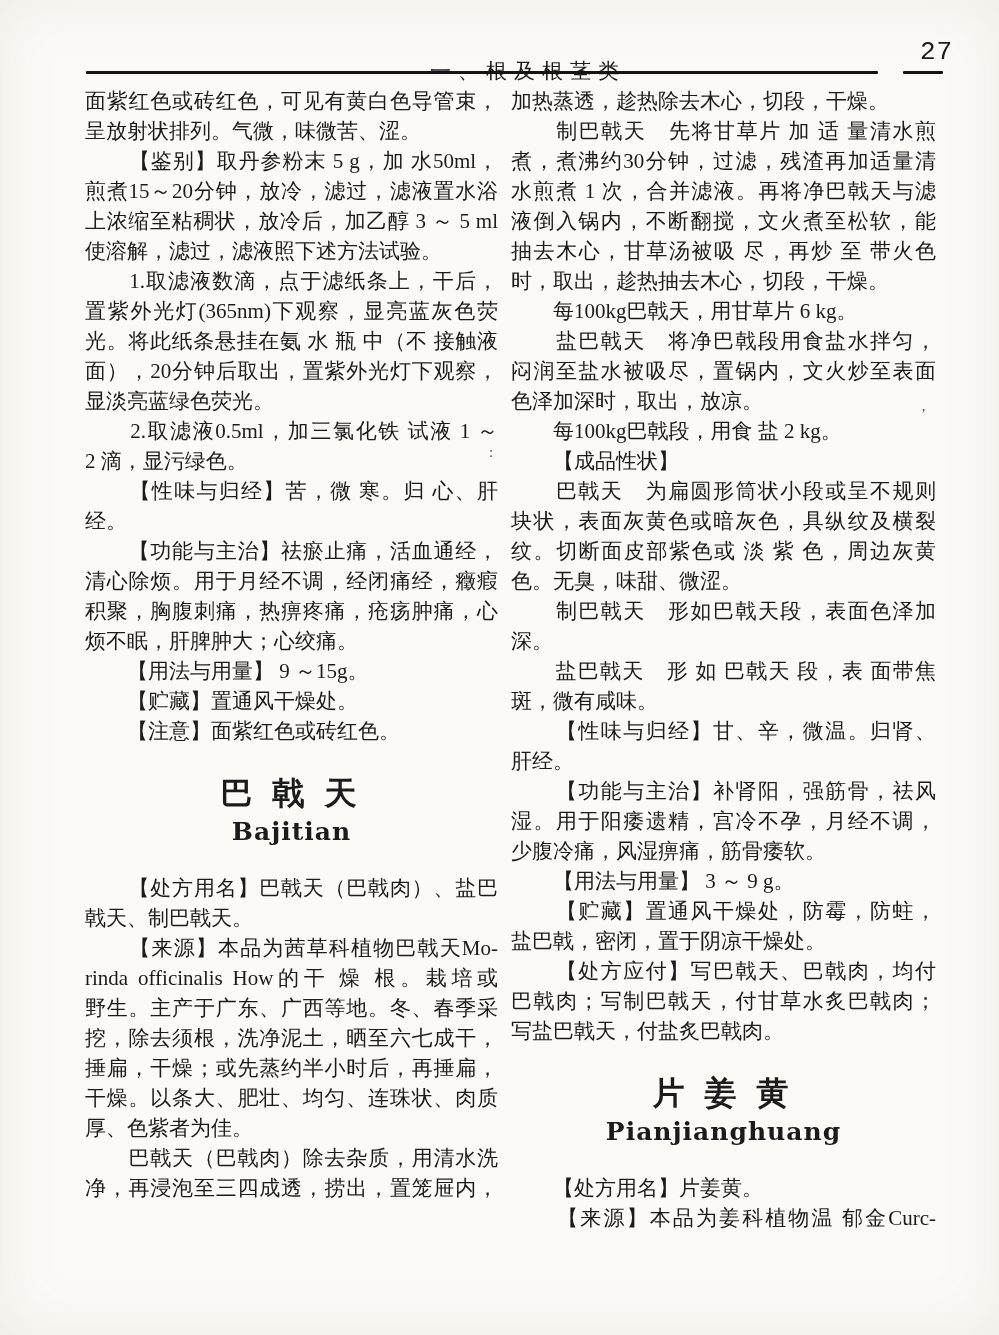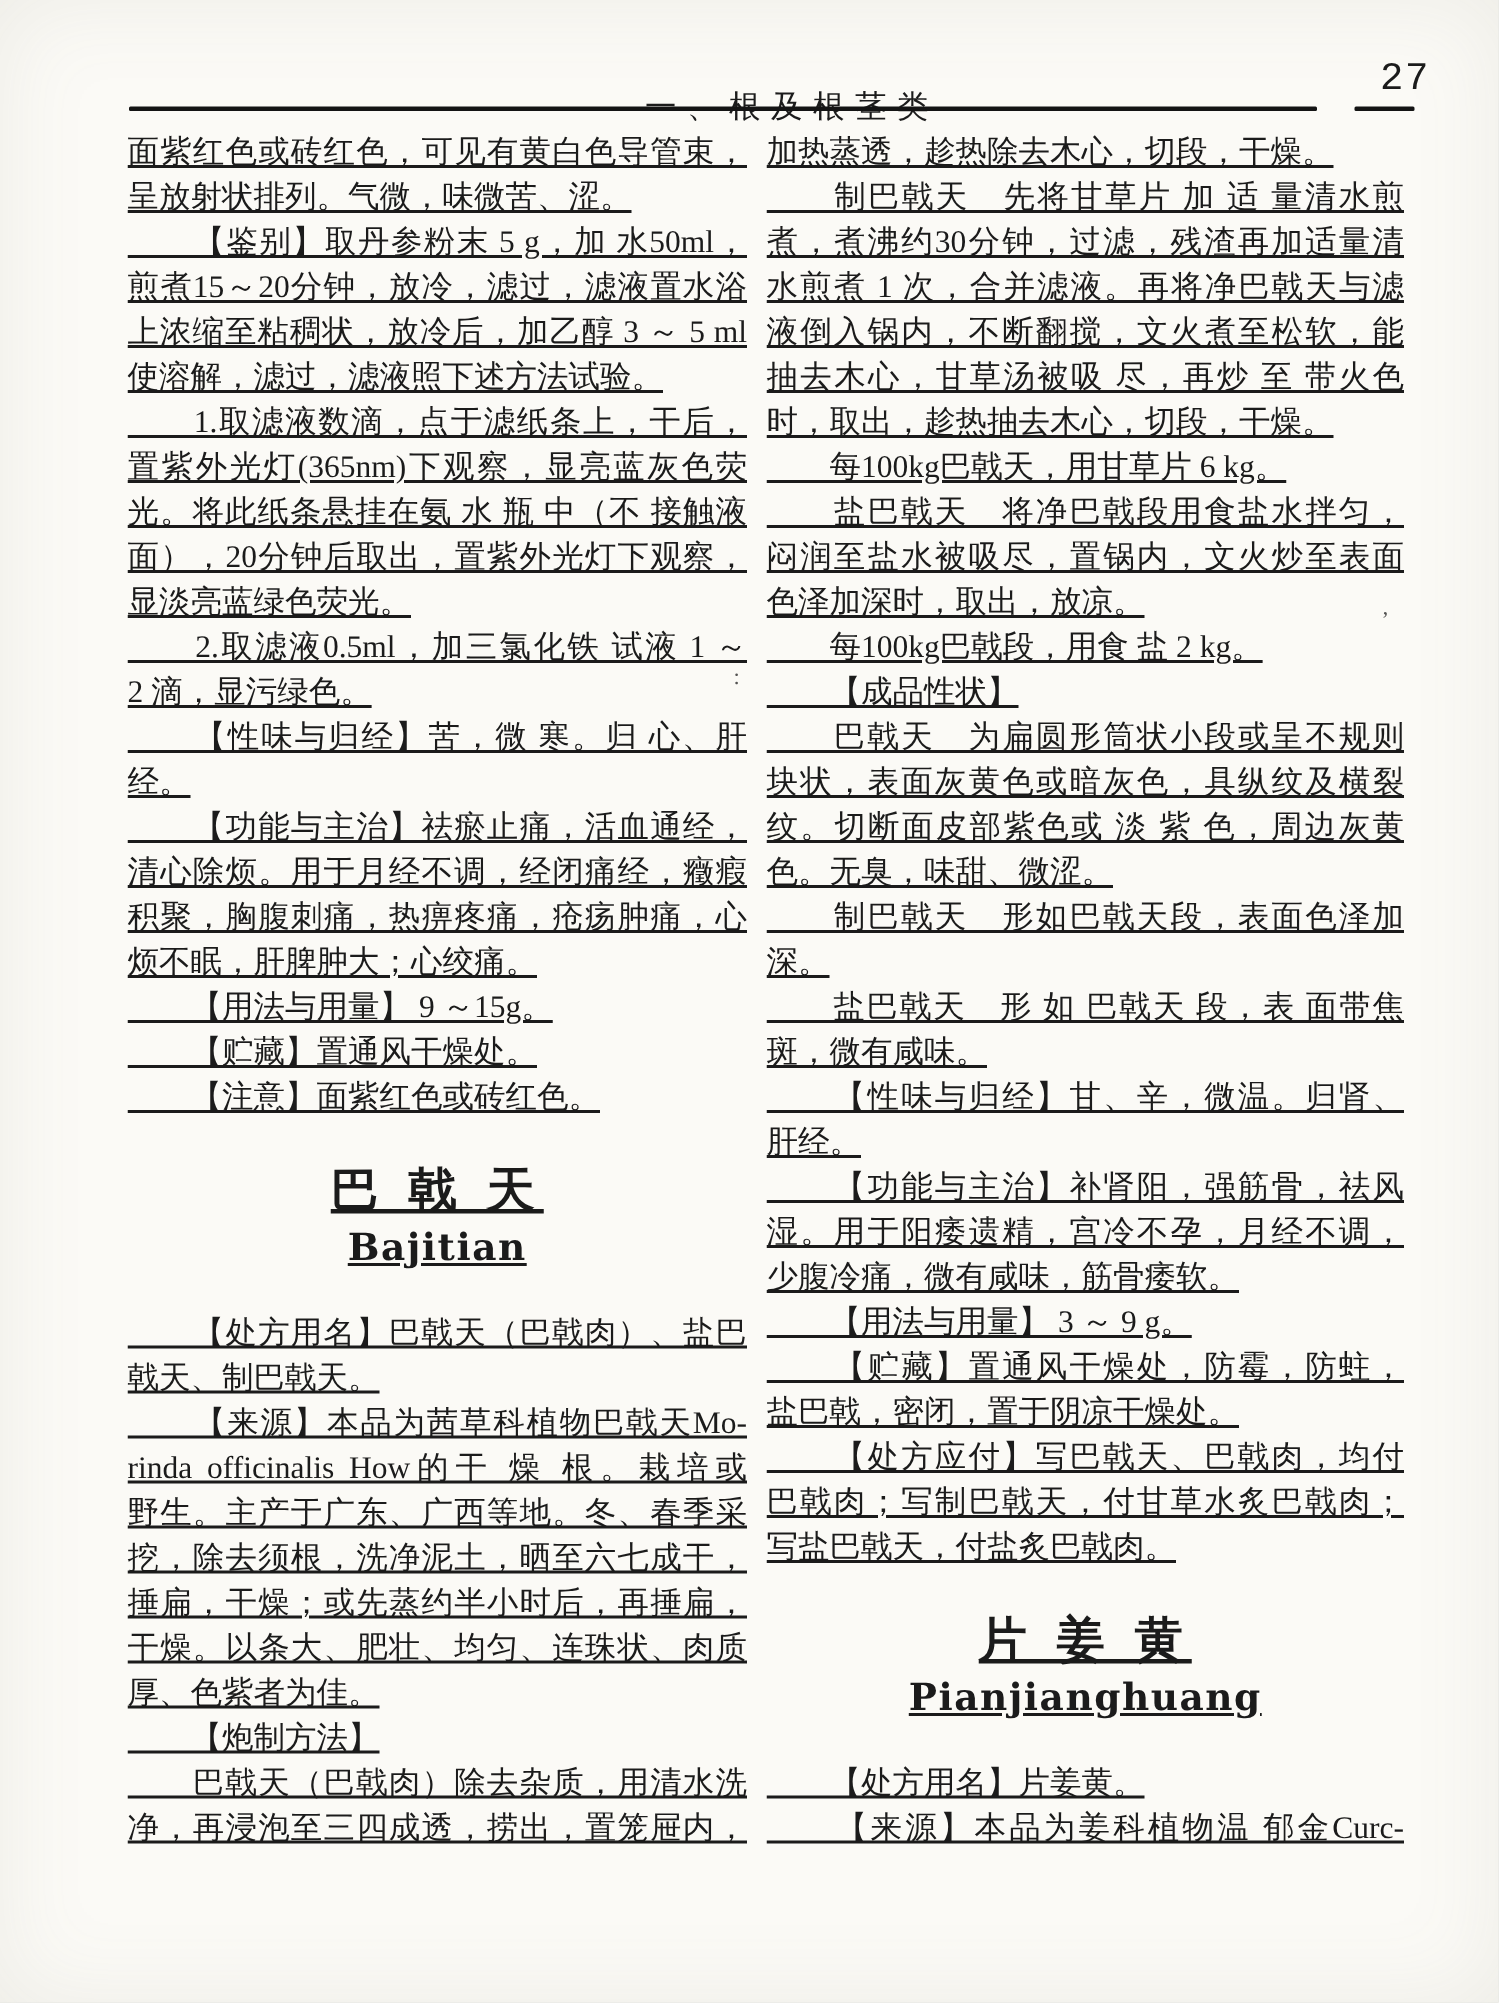--- a/index.html
+++ b/index.html
@@ -18,21 +18,21 @@
   }
   .page-number{
     position:absolute;top:37px;left:920px;
     font-size:26px;letter-spacing:1px;font-family:Liberation Mono, monospace;
   }
   .rule{position:absolute;top:71px;height:3px;background:#141414;border-radius:1px;}
   .rule-main{left:86px;width:792px;}
   .rule-end{left:903px;width:40px;}
   .col{
     position:absolute;top:86px;
-    font-size:21px;line-height:30px;text-decoration:underline;
+    font-size:21px;line-height:30px;
   }
   .col-left{left:85px;width:413px;}
   .col-right{left:511px;width:425px;}
   .line{
     height:30px;overflow:hidden;
     text-align:justify;text-align-last:left;
     white-space:pre-wrap;
     word-break:keep-all;
   }
   .line.fill{text-align-last:justify;}
@@ -93,21 +93,20 @@
       </div>
       <div class="line fill">　　【处方用名】巴戟天（巴戟肉）、盐巴</div>
       <div class="line">戟天、制巴戟天。</div>
       <div class="line fill">　　【来源】本品为茜草科植物巴戟天Mo-</div>
       <div class="line fill">rinda officinalis How的干 燥 根。栽培或</div>
       <div class="line fill">野生。主产于广东、广西等地。冬、春季采</div>
       <div class="line fill">挖，除去须根，洗净泥土，晒至六七成干，</div>
       <div class="line fill">捶扁，干燥；或先蒸约半小时后，再捶扁，</div>
       <div class="line fill">干燥。以条大、肥壮、均匀、连珠状、肉质</div>
       <div class="line">厚、色紫者为佳。</div>
-      <div class="line">　　【炮制方法】</div>
       <div class="line fill">　　巴戟天（巴戟肉）除去杂质，用清水洗</div>
       <div class="line fill">净，再浸泡至三四成透，捞出，置笼屉内，</div>
     </div>
   <div class="col col-right" id="right-col">
       <div class="line">加热蒸透，趁热除去木心，切段，干燥。</div>
       <div class="line fill">　　制巴戟天　先将甘草片 加 适 量清水煎</div>
       <div class="line fill">煮，煮沸约30分钟，过滤，残渣再加适量清</div>
       <div class="line fill">水煎煮 1 次，合并滤液。再将净巴戟天与滤</div>
       <div class="line fill">液倒入锅内，不断翻搅，文火煮至松软，能</div>
       <div class="line fill">抽去木心，甘草汤被吸 尽，再炒 至 带火色</div>
@@ -123,21 +122,21 @@
       <div class="line fill">纹。切断面皮部紫色或 淡 紫 色，周边灰黄</div>
       <div class="line">色。无臭，味甜、微涩。</div>
       <div class="line fill">　　制巴戟天　形如巴戟天段，表面色泽加</div>
       <div class="line">深。</div>
       <div class="line fill">　　盐巴戟天　形 如 巴戟天 段，表 面带焦</div>
       <div class="line">斑，微有咸味。</div>
       <div class="line fill">　　【性味与归经】甘、辛，微温。归肾、</div>
       <div class="line">肝经。</div>
       <div class="line fill">　　【功能与主治】补肾阳，强筋骨，祛风</div>
       <div class="line fill">湿。用于阳痿遗精，宫冷不孕，月经不调，</div>
-      <div class="line">少腹冷痛，微有咸味，筋骨痿软。</div>
+      <div class="line">少腹冷痛，风湿痹痛，筋骨痿软。</div>
       <div class="line">　　【用法与用量】 3 ～ 9 g。</div>
       <div class="line fill">　　【贮藏】置通风干燥处，防霉，防蛀，</div>
       <div class="line">盐巴戟，密闭，置于阴凉干燥处。</div>
       <div class="line fill">　　【处方应付】写巴戟天、巴戟肉，均付</div>
       <div class="line fill">巴戟肉；写制巴戟天，付甘草水炙巴戟肉；</div>
       <div class="line">写盐巴戟天，付盐炙巴戟肉。</div>
       <div class="heading">
         <div class="zh">片 姜 黄</div>
         <div class="py">Pianjianghuang</div>
       </div>

